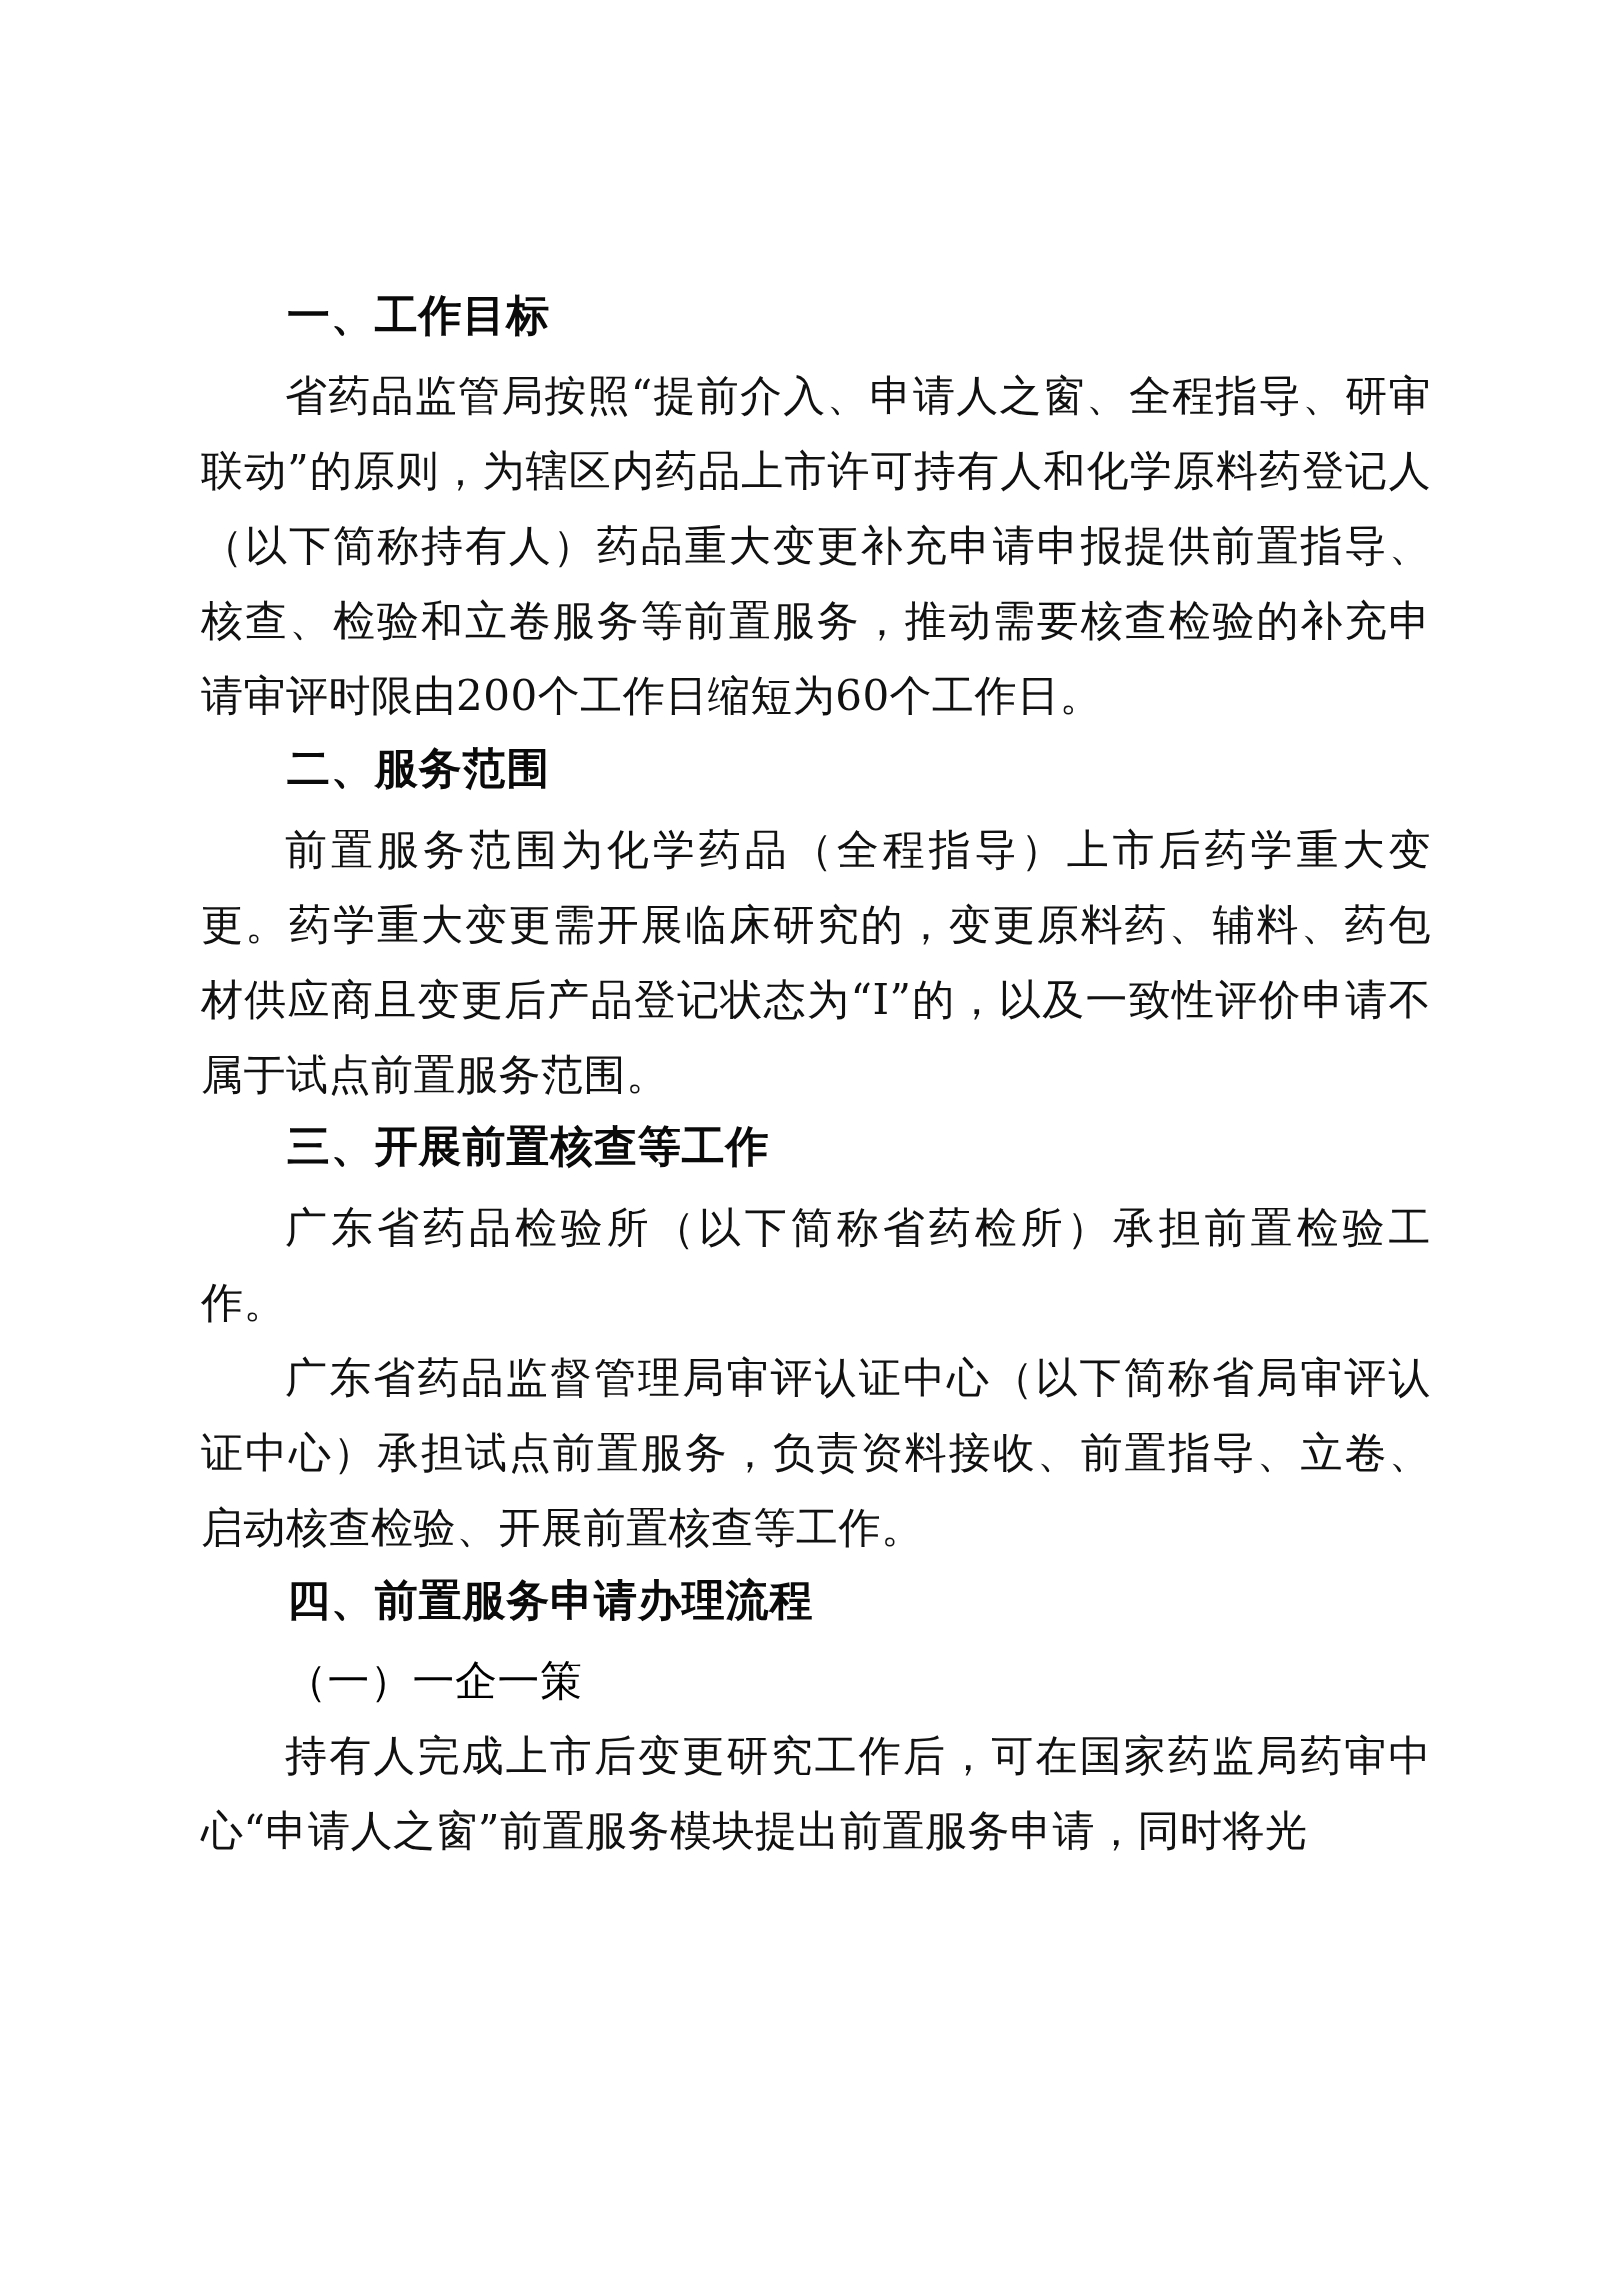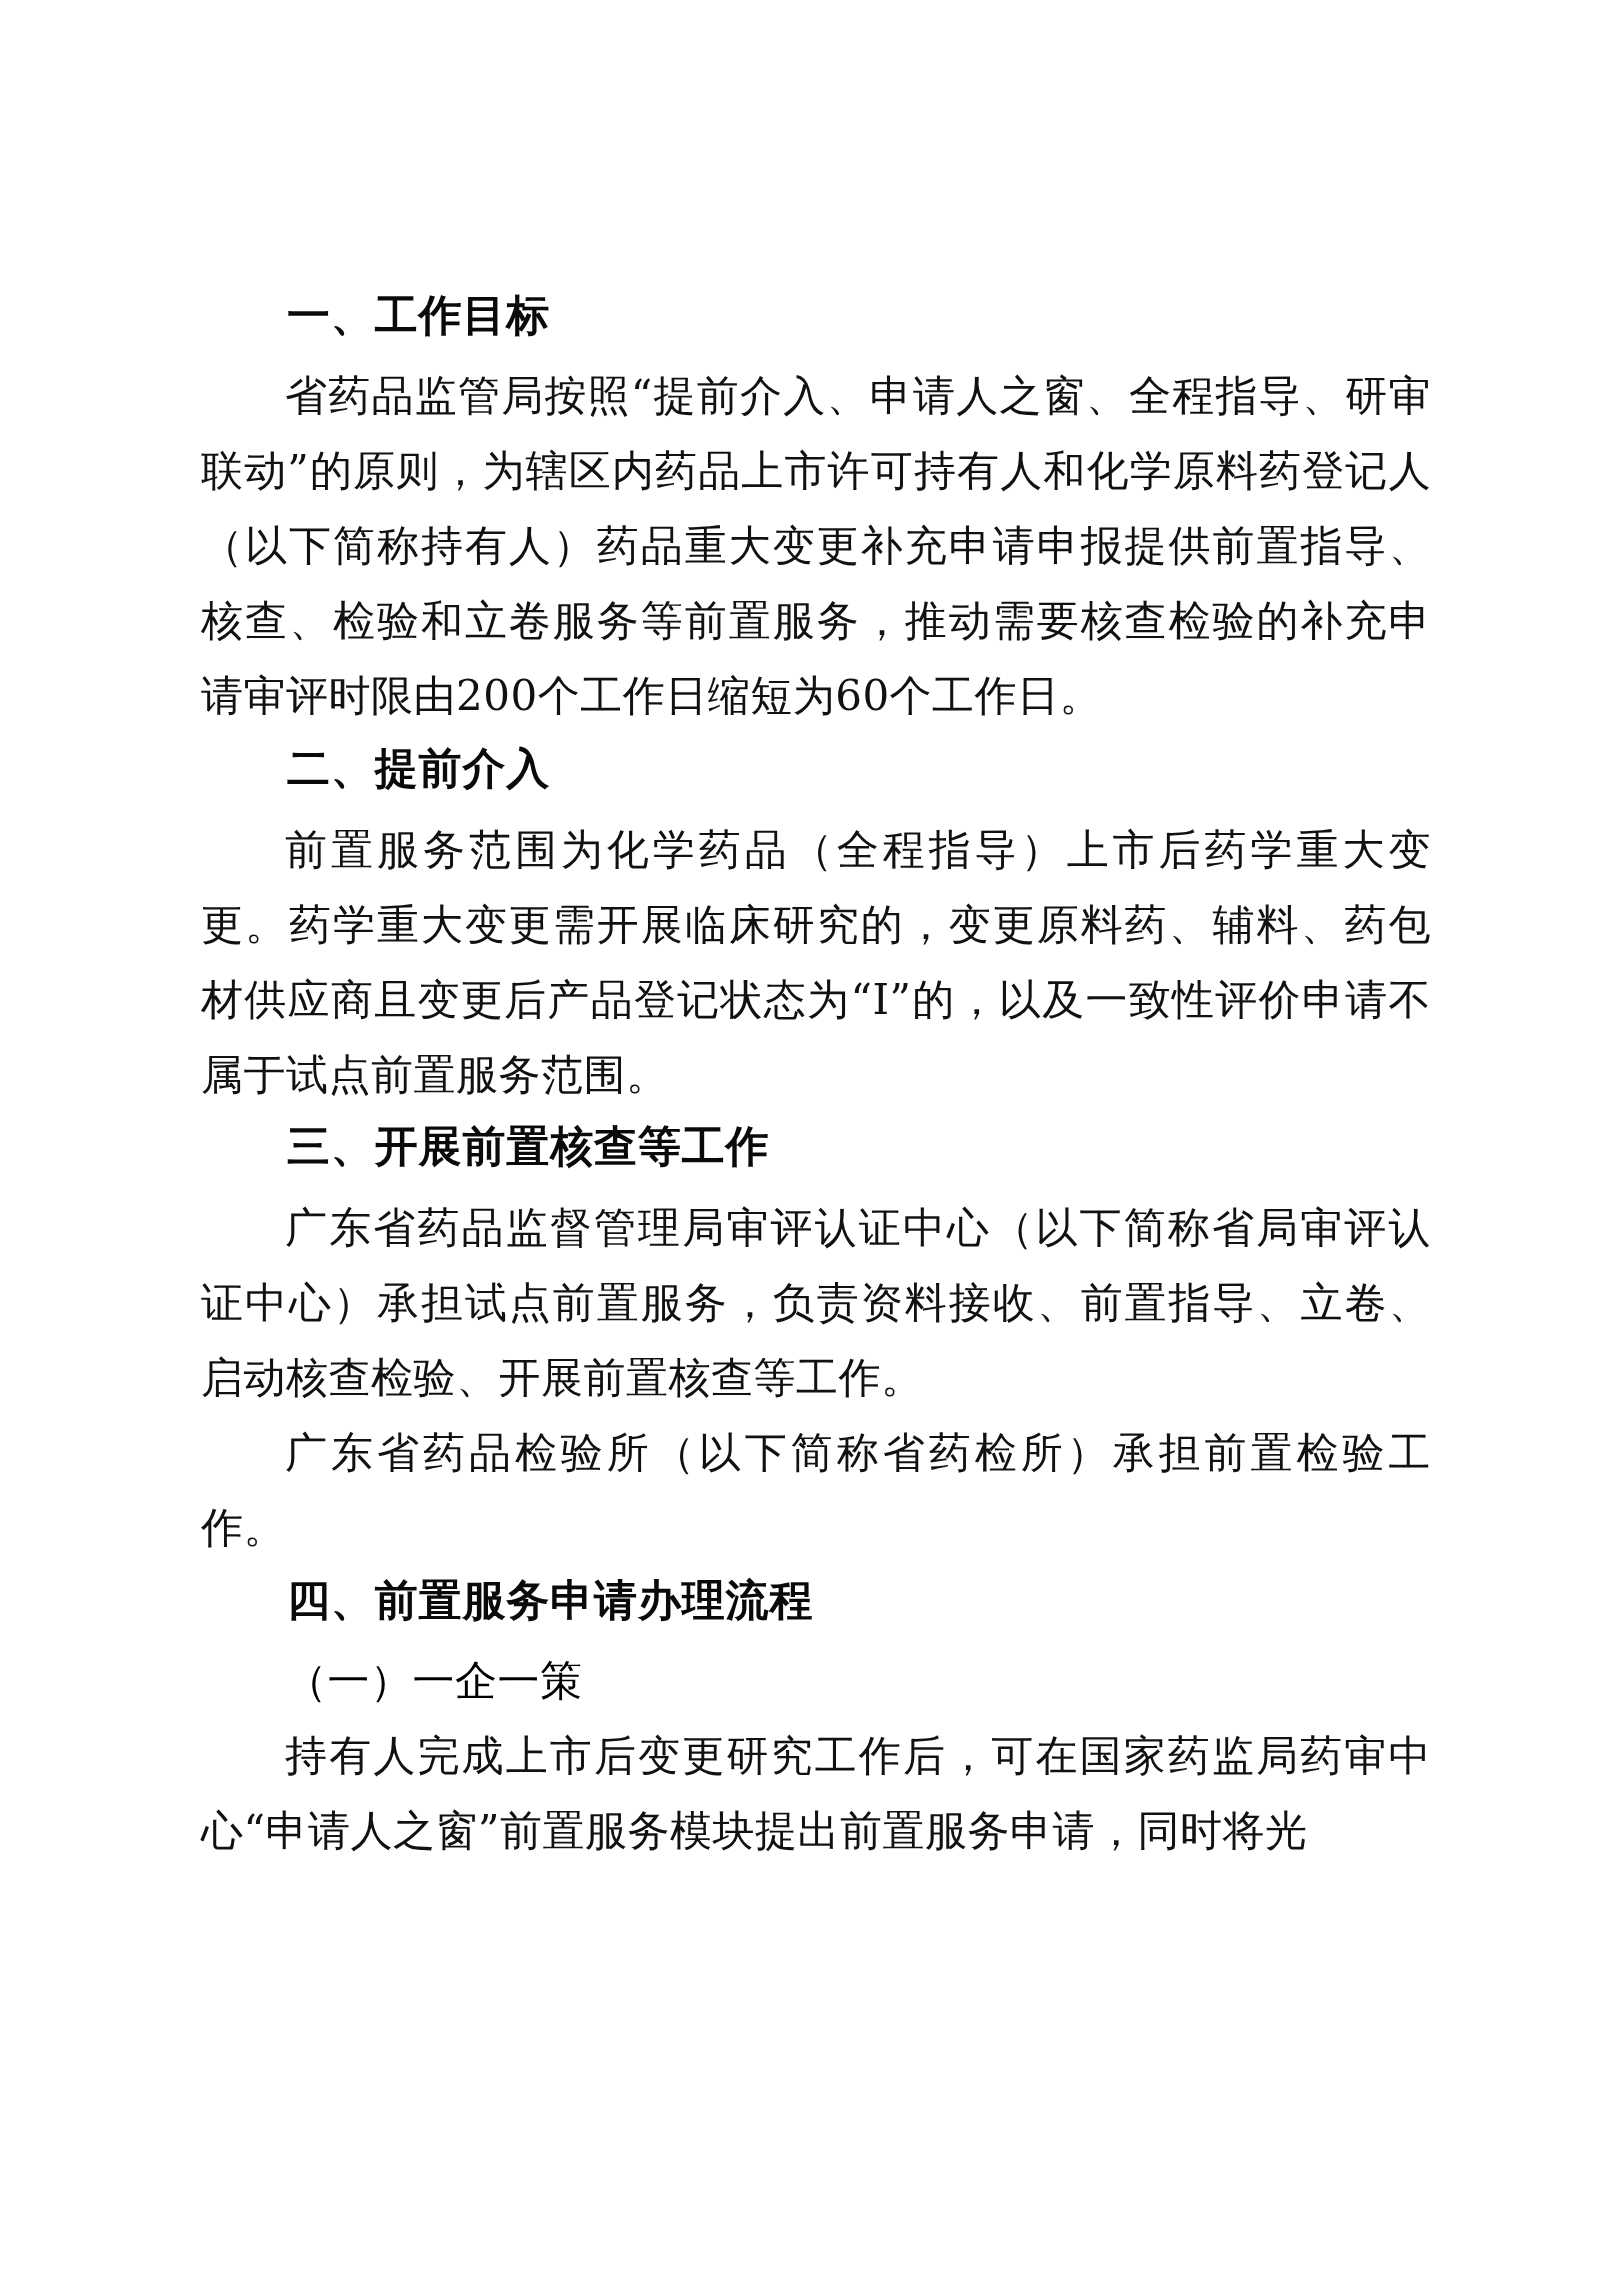--- a/index.html
+++ b/index.html
@@ -101,29 +101,29 @@
 <div class="page">
 
   <div class="content">
 
     <div class="heading-block">
       <div class="heading">一、工作目标</div>
     </div>
     <p class="para">省药品监管局按照“提前介入、申请人之窗、全程指导、研审联动”的原则，为辖区内药品上市许可持有人和化学原料药登记人（以下简称持有人）药品重大变更补充申请申报提供前置指导、核查、检验和立卷服务等前置服务，推动需要核查检验的补充申请审评时限由200个工作日缩短为60个工作日。</p>
 
     <div class="heading-block">
-      <div class="heading">二、提前介入</div>
+      <div class="heading">二、服务范围</div>
     </div>
     <p class="para">前置服务范围为化学药品（全程指导）上市后药学重大变更。药学重大变更需开展临床研究的，变更原料药、辅料、药包材供应商且变更后产品登记状态为“I”的，以及一致性评价申请不属于试点前置服务范围。</p>
 
     <div class="heading-block">
       <div class="heading">三、开展前置核查等工作</div>
     </div>
+    <p class="para">广东省药品检验所（以下简称省药检所）承担前置检验工作。</p>
     <p class="para">广东省药品监督管理局审评认证中心（以下简称省局审评认证中心）承担试点前置服务，负责资料接收、前置指导、立卷、启动核查检验、开展前置核查等工作。</p>
-    <p class="para">广东省药品检验所（以下简称省药检所）承担前置检验工作。</p>
 
     <div class="heading-block">
       <div class="heading">四、前置服务申请办理流程</div>
     </div>
     <div class="subheading">（一）一企一策</div>
     <p class="para">持有人完成上市后变更研究工作后，可在国家药监局药审中心“申请人之窗”前置服务模块提出前置服务申请，同时将光</p>
 
   </div>
 
   <div class="footer">

